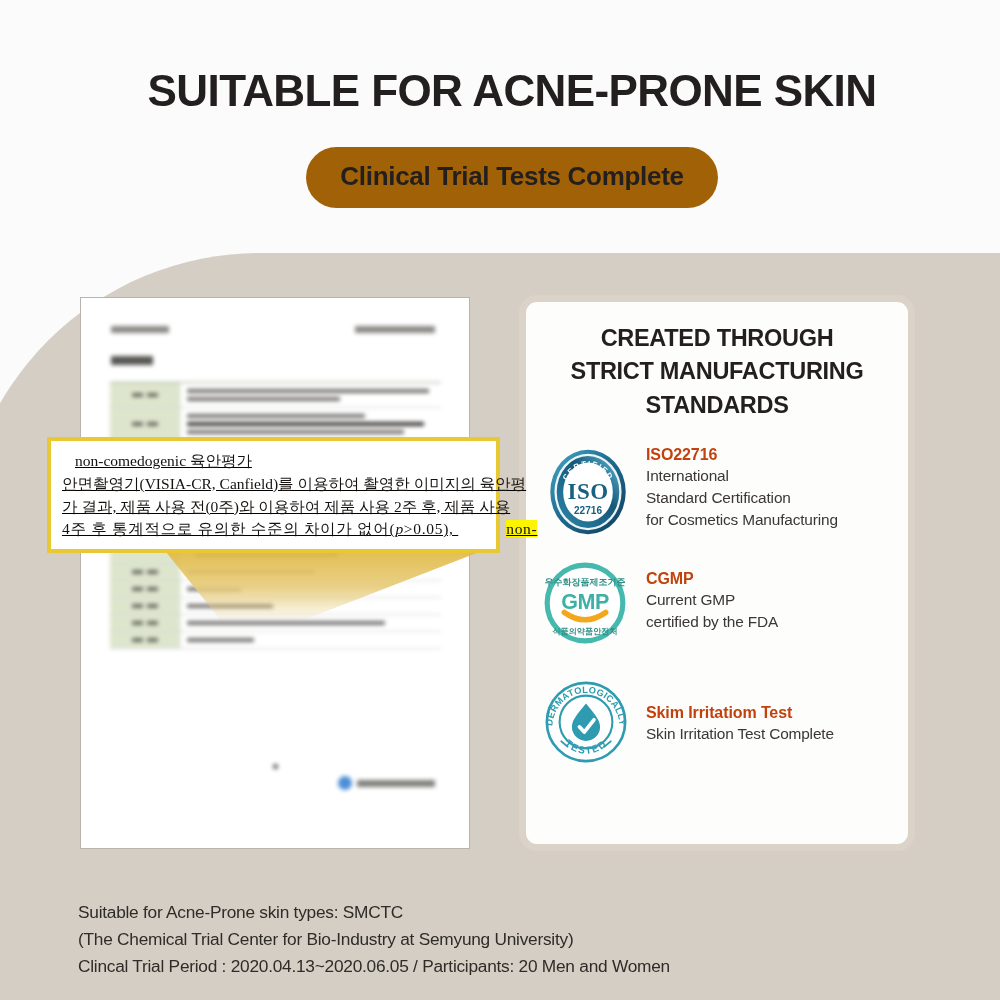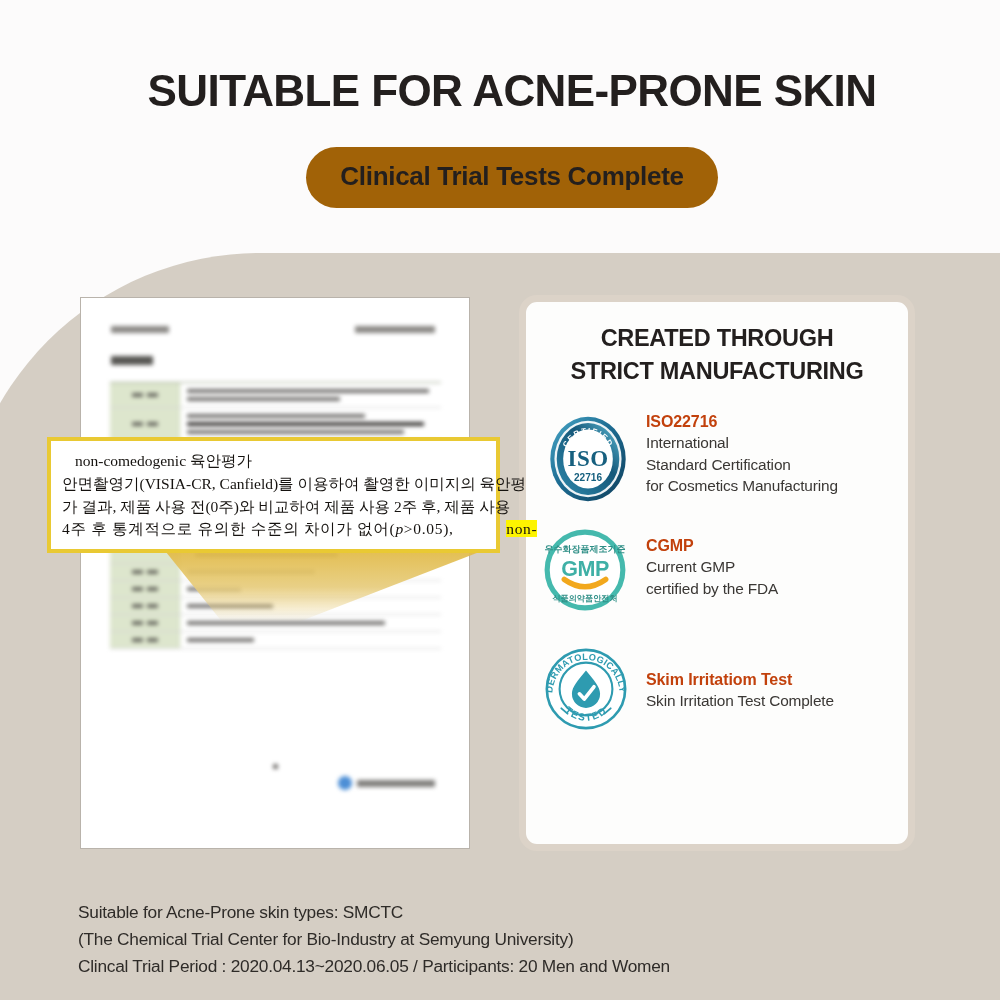--- a/index.html
+++ b/index.html
@@ -130,20 +130,21 @@
   #doc-stamp .seal-text {
     width: 78px; height: 7px;
     background: #4a4845; opacity: .7; border-radius: 1px;
   }
 
   
   #callout-wrap {
     position: absolute;
     left: 47px; top: 437px;
     z-index: 9;
+    text-decoration: underline;
   }
   #callout-cone {
     position: absolute;
     left: 5px; top: 107px;
     width: 448px; height: 78px;
     background: linear-gradient(180deg, #e0b63a 0%, #e7cc7c 55%, rgba(236,216,154,0) 100%);
     clip-path: polygon(24% 0%, 100% 0%, 55% 100%, 38% 100%);
     opacity: .92;
   }
   #callout-box {
@@ -349,29 +350,30 @@
     </div>
 
   </div>
 </div>
 
 <div id="callout-wrap">
   <div id="callout-cone"></div>
   <div id="callout-box">
     <div class="kline l1">non-comedogenic 육안평가</div>
     <div class="kline">안면촬영기(VISIA-CR, Canfield)를 이용하여 촬영한 이미지의 육안평</div>
-    <div class="kline">가 결과, 제품 사용 전(0주)와 비교하여 제품 사용 2주 후, 제품 사용</div>
+    <div class="kline">가 결과, 제품 사용 전(0주)와 이용하여 제품 사용 2주 후, 제품 사용</div>
     <div class="kline l4"><span>4주  후  통계적으로  유의한  수준의  차이가  없어(</span><em>p</em><span>&gt;0.05),  </span><span class="hl">non-</span></div>
   </div>
 </div>
 
 <div id="cert-panel">
   <div id="cert-heading">
     <div>CREATED THROUGH</div>
     <div>STRICT MANUFACTURING</div>
+    <div>STANDARDS</div>
   </div>
 
   <div id="cert-list">
 
     <div class="cert-item" id="item-iso">
       <div class="cert-badge">
         <svg viewBox="0 0 100 108" width="92" height="100" aria-hidden="true">
           <defs>
             <linearGradient id="isoOuter" x1="0" y1="0" x2="1" y2="1">
               <stop offset="0%" stop-color="#4aa8c8"></stop>

